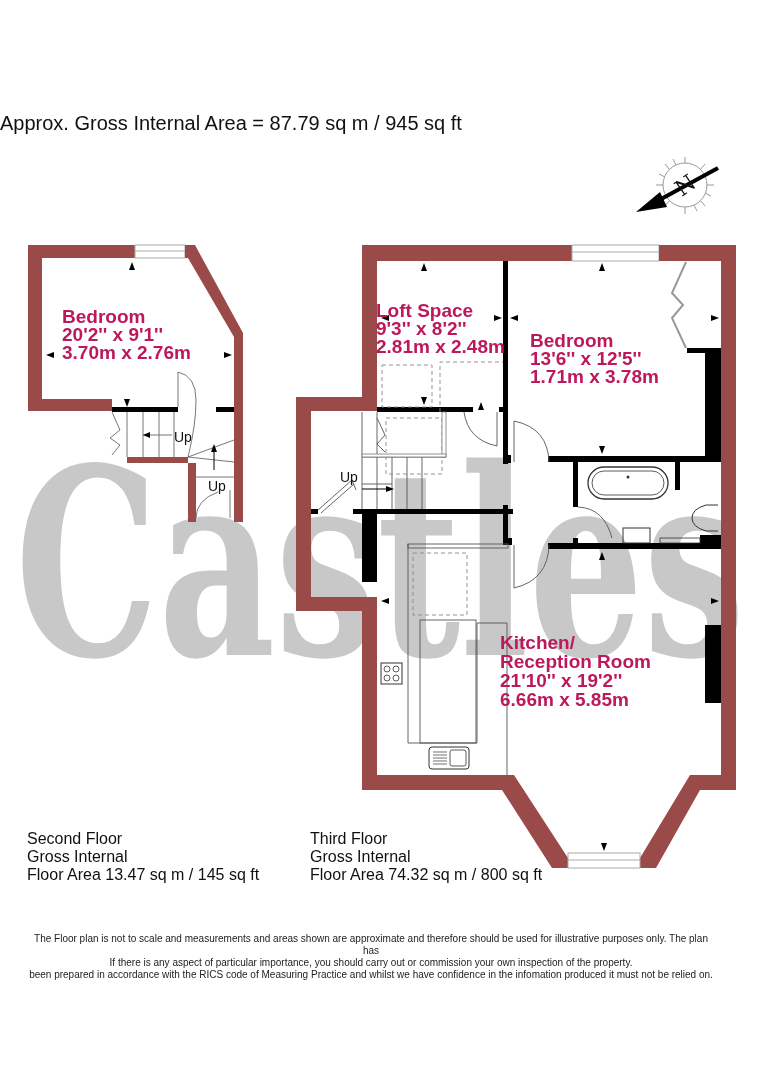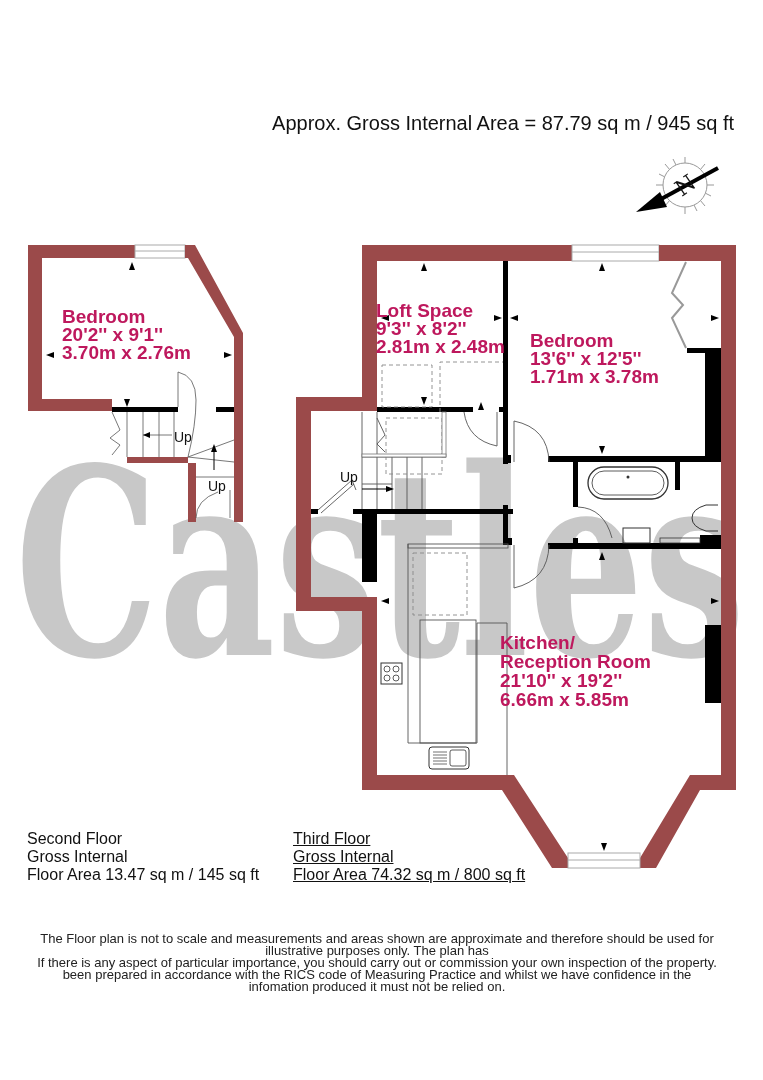--- a/index.html
+++ b/index.html
@@ -1,24 +1,24 @@
 <!DOCTYPE html>
 <html><head>
 <meta charset="utf-8">
 <style>
   html, body { margin: 0; padding: 0; background: #ffffff; }
   body { width: 763px; height: 1080px; position: relative; overflow: hidden; font-family: "Liberation Sans", sans-serif; color: #111; }
   .abs { position: absolute; }
-  #title { left: 0; width: 734px; top: 112px; text-align: right; font-size: 20px; color: #111; }
+  #title { left: 0; width: 734px; top: 112px; text-align: left; font-size: 20px; color: #111; }
   #plan { position: absolute; left: 0; top: 0; }
   .room-label { position: absolute; text-align: left; font-weight: bold; font-size: 19px; line-height: 18px; color: #be185d; }
   .room-label span { display: block; }
   .floor-info { position: absolute; font-size: 16px; line-height: 18px; color: #111; }
   .floor-info span { display: block; }
-  #disclaimer { position: absolute; left: 32px; width: 690px; top: 933px; text-align: center; font-size: 13px; line-height: 12px; color: #222; }
+  #disclaimer { position: absolute; left: 26px; width: 690px; top: 933px; text-align: center; font-size: 10px; line-height: 12px; color: #222; }
   .up-label { position: absolute; font-size: 14px; color: #111; text-align: right; }
 </style>
 </head>
 <body>
 
 <div id="title" class="abs">Approx. Gross Internal  Area = 87.79 sq m / 945 sq ft</div>
 
 <svg id="plan" width="763" height="1080" viewBox="0 0 763 1080">
 
   <g>
@@ -234,21 +234,21 @@
 
 <div class="up-label" style="left:174px; top:429px;">Up</div>
 <div class="up-label" style="left:208px; top:478px;">Up</div>
 <div class="up-label" style="left:340px; top:469px;">Up</div>
 
 <div class="floor-info" style="left:27px; top:830px;">
   <span>Second Floor</span>
   <span>Gross Internal</span>
   <span>Floor Area 13.47 sq m / 145 sq ft</span>
 </div>
-<div class="floor-info" style="left:293px; top:830px;text-decoration:underline;">
+<div class="floor-info" style="left:310px; top:830px;">
   <span>Third Floor</span>
   <span>Gross Internal</span>
   <span>Floor Area 74.32 sq m / 800 sq ft</span>
 </div>
 
 <div id="disclaimer">
   <div>The Floor plan is not to scale and measurements and areas shown are approximate and therefore should be used for illustrative purposes only. The plan has</div>
   <div>If there is any aspect of particular importance, you should carry out or commission your own inspection of the property.</div>
   <div>been prepared in accordance with the RICS code of Measuring Practice and whilst we have confidence in the infomation produced it must not be relied on.</div>
 </div>

